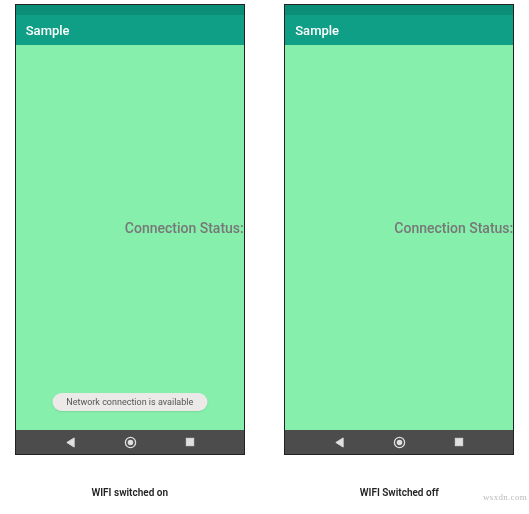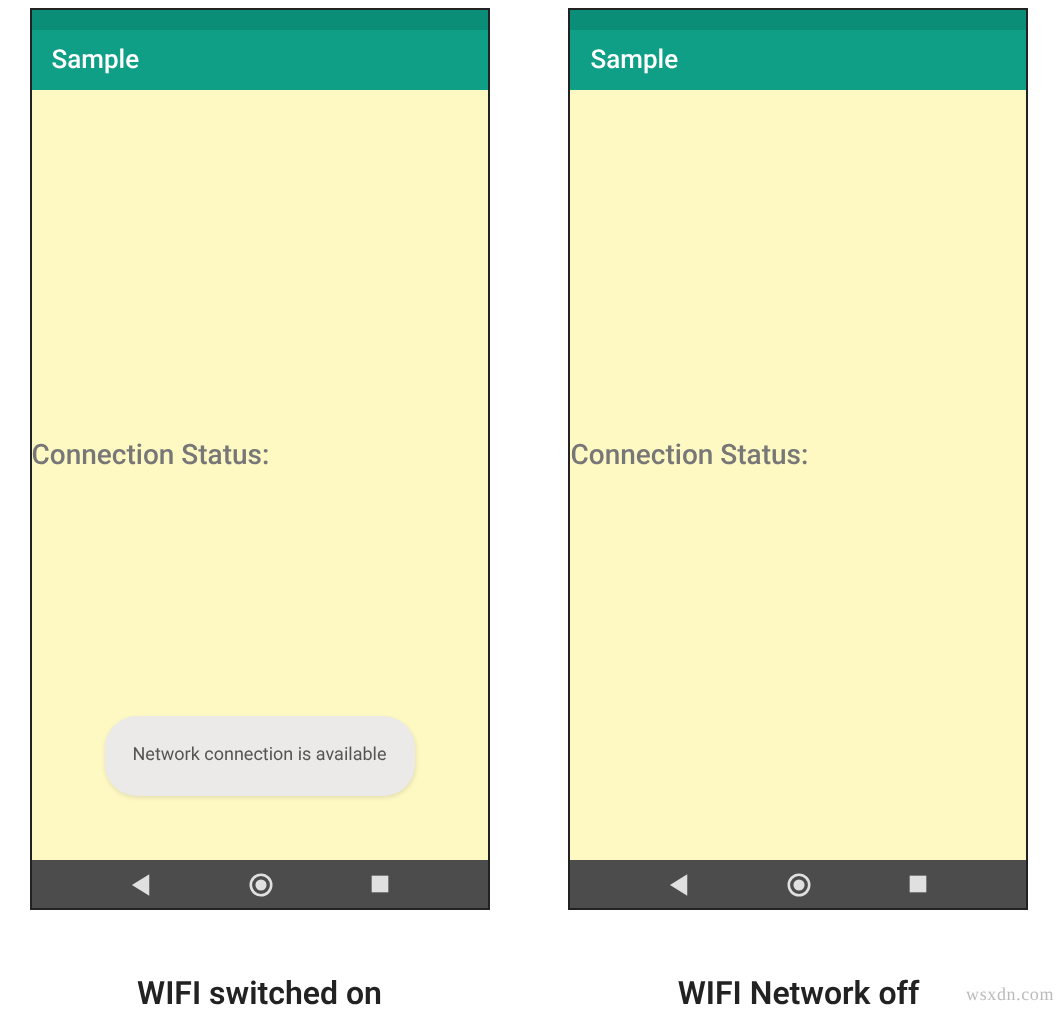--- a/index.html
+++ b/index.html
@@ -43,61 +43,61 @@
       background: #0f9e86;
       color: #fff;
       display: flex;
       align-items: center;
       padding-left: 10px;
       font-size: 13px;
       font-weight: 500;
     }
     .content {
       flex: 1;
-      background: #fef9c3;
+      background: #86efac;
       display: flex;
       flex-direction: column;
-      align-items: flex-start;
+      align-items: flex-end;
       justify-content: center;
       position: relative;
     }
     .status-text {
       color: #777;
       font-size: 14px;
       font-weight: 500;
       margin-top: -20px;
     }
     .toast {
       position: absolute;
-      bottom: 32px;
+      bottom: 19px;
       left: 50%;
       transform: translateX(-50%);
       background: #eceae9;
       color: #555;
       font-size: 9px;
-      padding: 15px 14px;
+      padding: 4px 14px;
       border-radius: 16px;
       white-space: nowrap;
       box-shadow: 0 1px 2px rgba(0,0,0,0.1);
     }
     .nav-bar {
       height: 24px;
       background: #4c4c4c;
       display: flex;
       align-items: center;
       justify-content: space-around;
       padding: 0 25px;
     }
     .nav-icon {
       fill: #e0e0e0;
       stroke: #e0e0e0;
     }
     .caption {
       margin-top: 32px;
-      font-size: 16px;
+      font-size: 10px;
       font-weight: 600;
       color: #222;
     }
     .watermark {
       position: absolute;
       right: 2px;
       bottom: 12px;
       font-size: 9px;
       color: #bbb;
       letter-spacing: 0.3px;
@@ -150,18 +150,18 @@
           </svg>
         <svg width="13" height="13" viewBox="0 0 14 14">
             <circle cx="7" cy="7" r="5.5" fill="none" stroke="#e0e0e0" stroke-width="1.4"></circle>
             <circle cx="7" cy="7" r="3" fill="#e0e0e0"></circle>
           </svg>
         <svg width="10" height="10" viewBox="0 0 12 12">
             <rect x="1.5" y="1.5" width="9" height="9" class="nav-icon"></rect>
           </svg>
       </div>
     </div>
-    <div class="caption">WIFI Network off</div>
+    <div class="caption">WIFI Switched off</div>
   </div>
 
 </div>
 
 <div class="watermark">wsxdn.com</div>
 
 </body></html>

